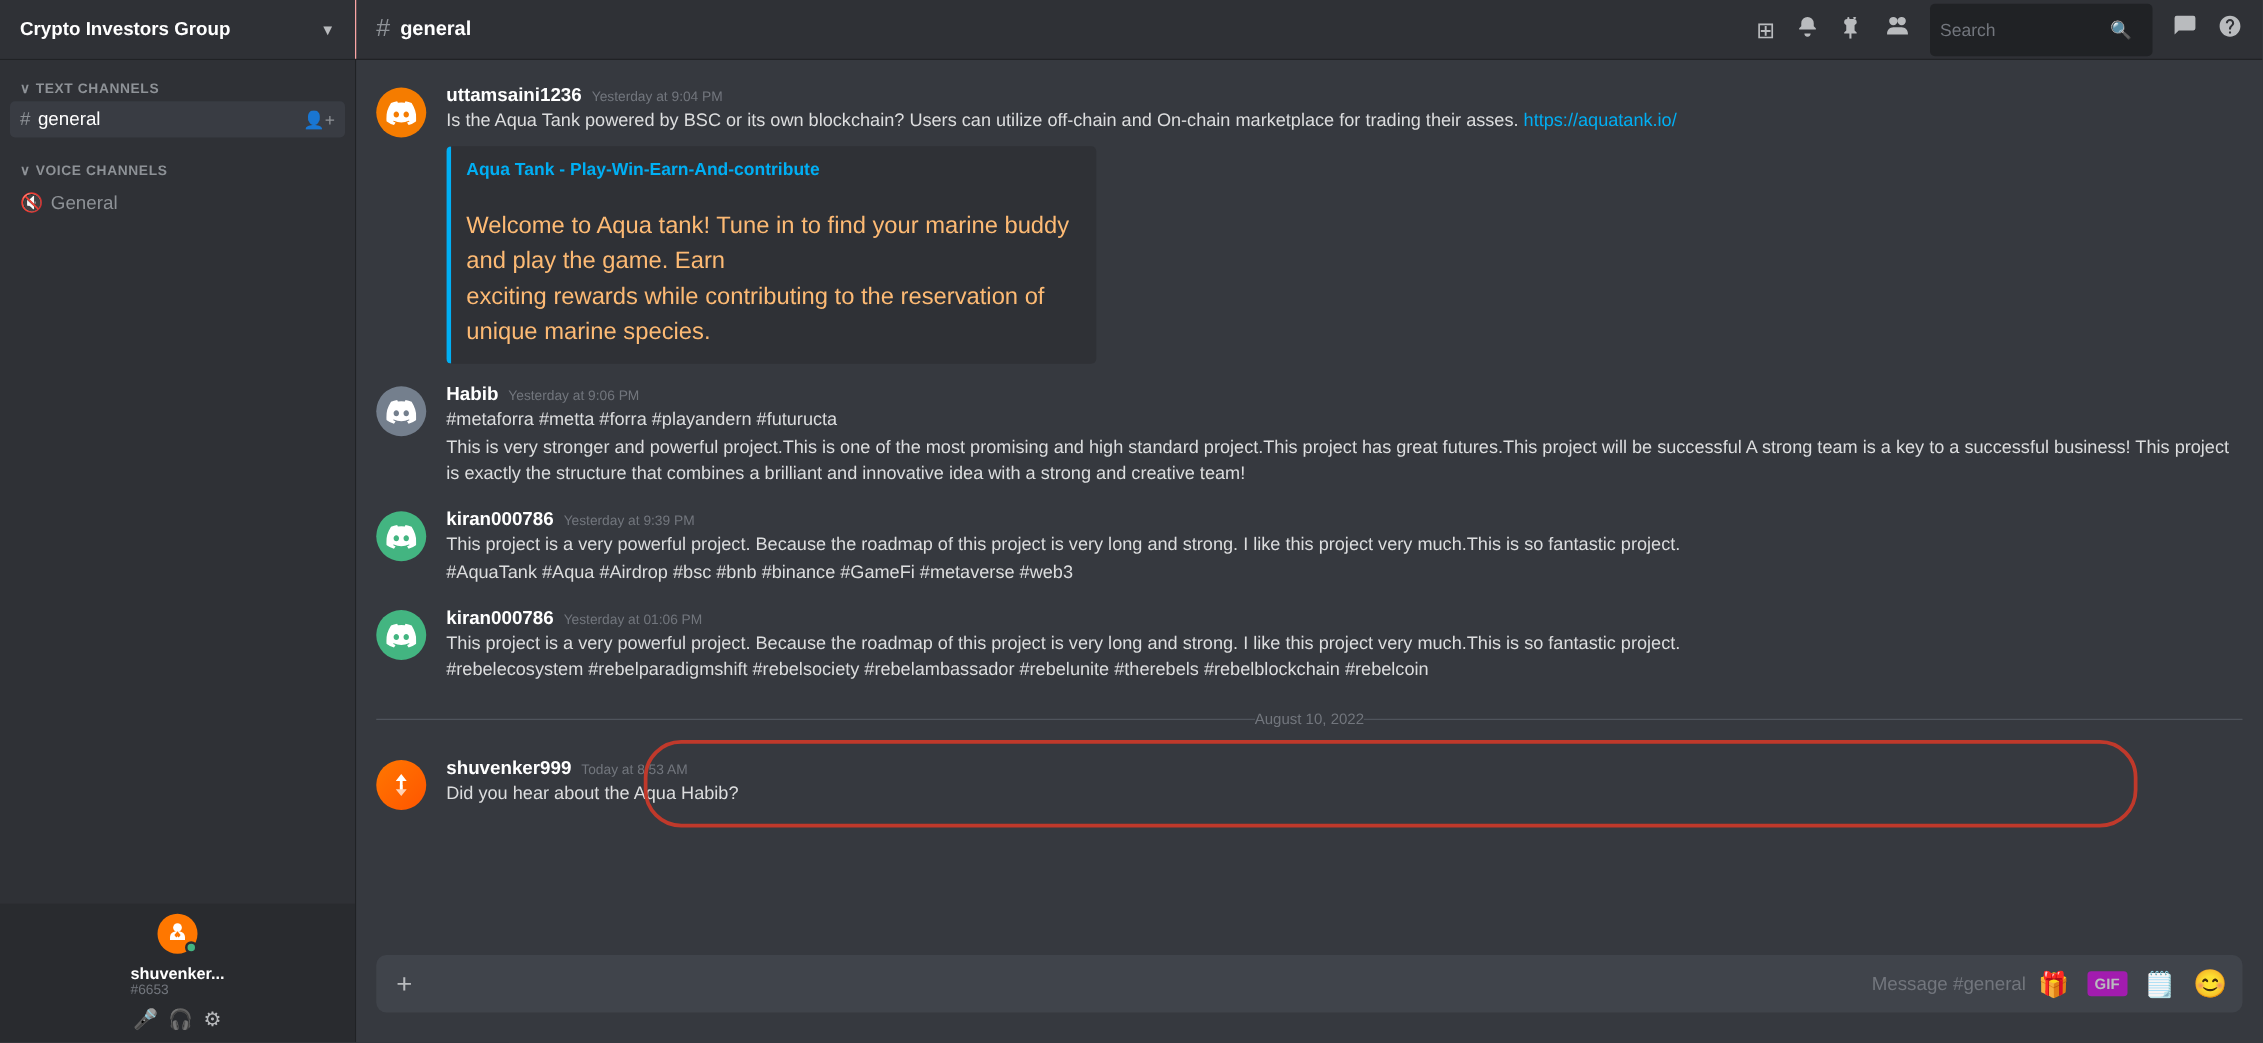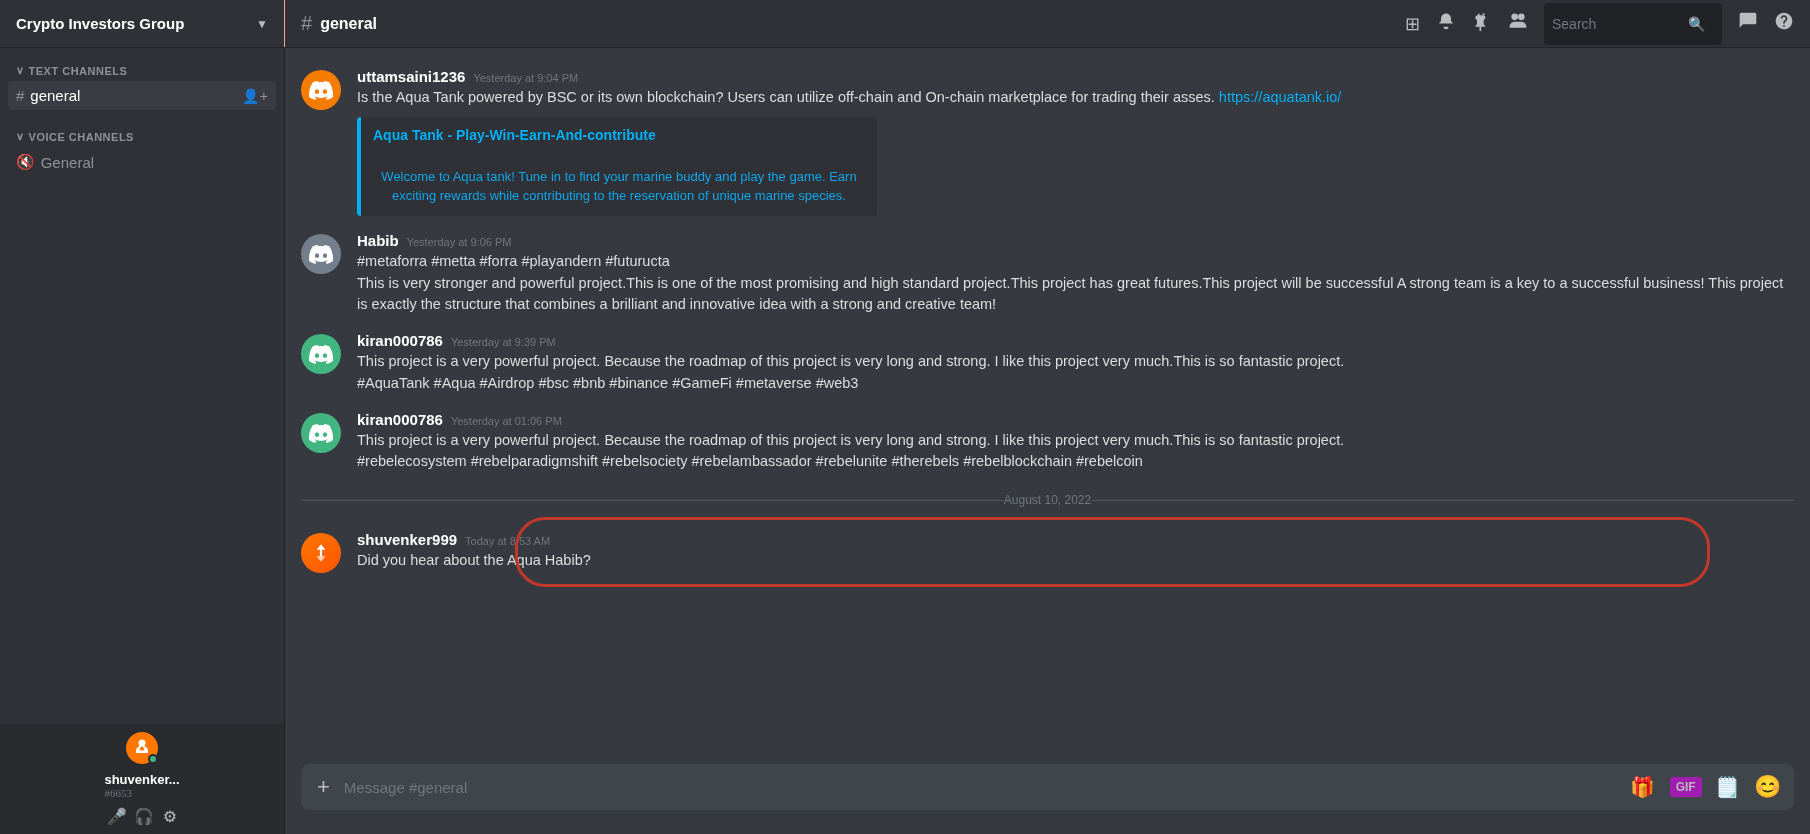--- a/index.html
+++ b/index.html
@@ -197,21 +197,20 @@
       flex: 1;
     }
     .user-name-footer {
       font-size: 13px;
       font-weight: 600;
       color: #fff;
     }
     .user-tag-footer {
       font-size: 11px;
       color: #72767d;
-      font-family: Liberation Serif, serif;
     }
     .footer-icons {
       display: flex;
       gap: 8px;
       align-items: center;
     }
     .footer-icon {
       color: #b9bbbe;
       font-size: 16px;
       cursor: pointer;
@@ -297,24 +296,23 @@
       margin-top: 8px;
       max-width: 520px;
     }
     .embed-title {
       color: #00aff4;
       font-weight: 600;
       font-size: 14px;
       margin-bottom: 24px;
     }
     .embed-description {
-      color: #0ea5e9;
-      font-size: 13px;
+      color: #fdba74;
+      font-size: 19px;
       line-height: 1.5;
-      text-align: center;
     }
 
     .date-divider {
       display: flex;
       align-items: center;
       padding: 16px 16px;
       gap: 0;
     }
     .date-divider-line {
       flex: 1;
@@ -363,20 +361,21 @@
       padding: 10px 4px;
     }
     .input-field {
       flex: 1;
       background: transparent;
       border: none;
       outline: none;
       color: #fca5a5;
       font-size: 15px;
       padding: 12px 0;
+      text-align: right;
     }
     .input-field::placeholder { color: #72767d; }
     .input-icons-right {
       display: flex;
       align-items: center;
       gap: 14px;
     }
     .input-icon {
       color: #b9bbbe;
       font-size: 20px;

